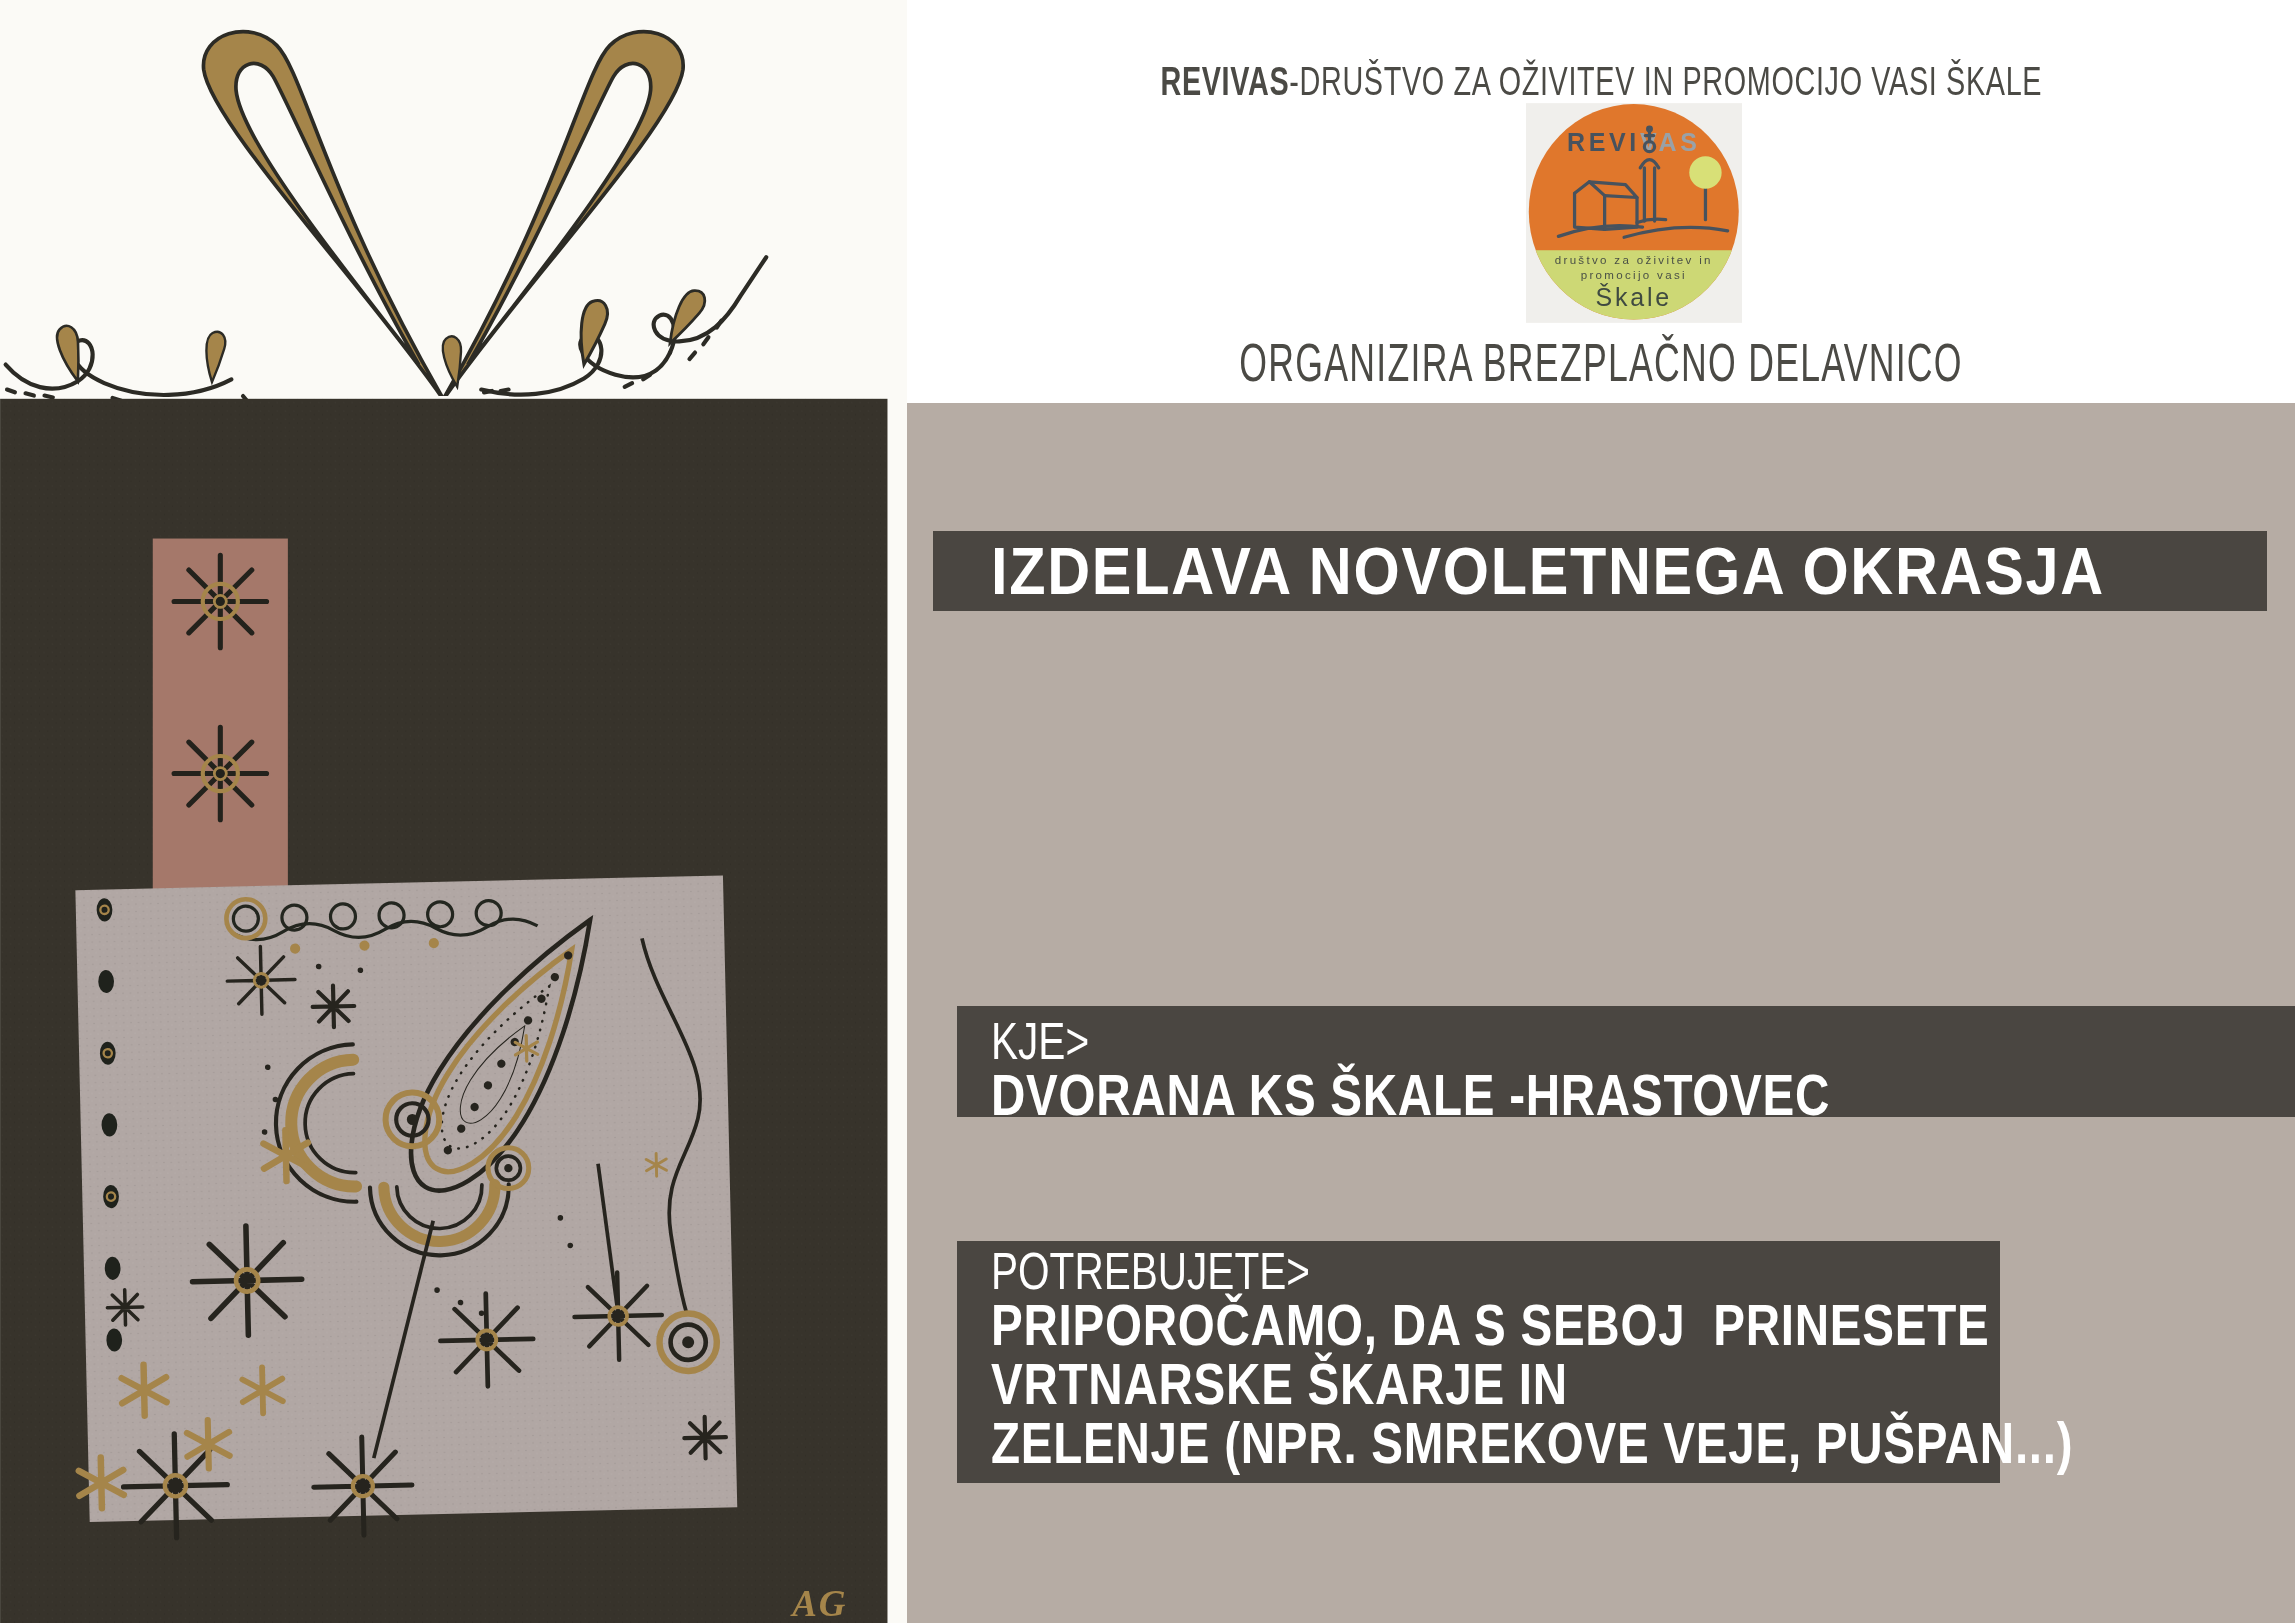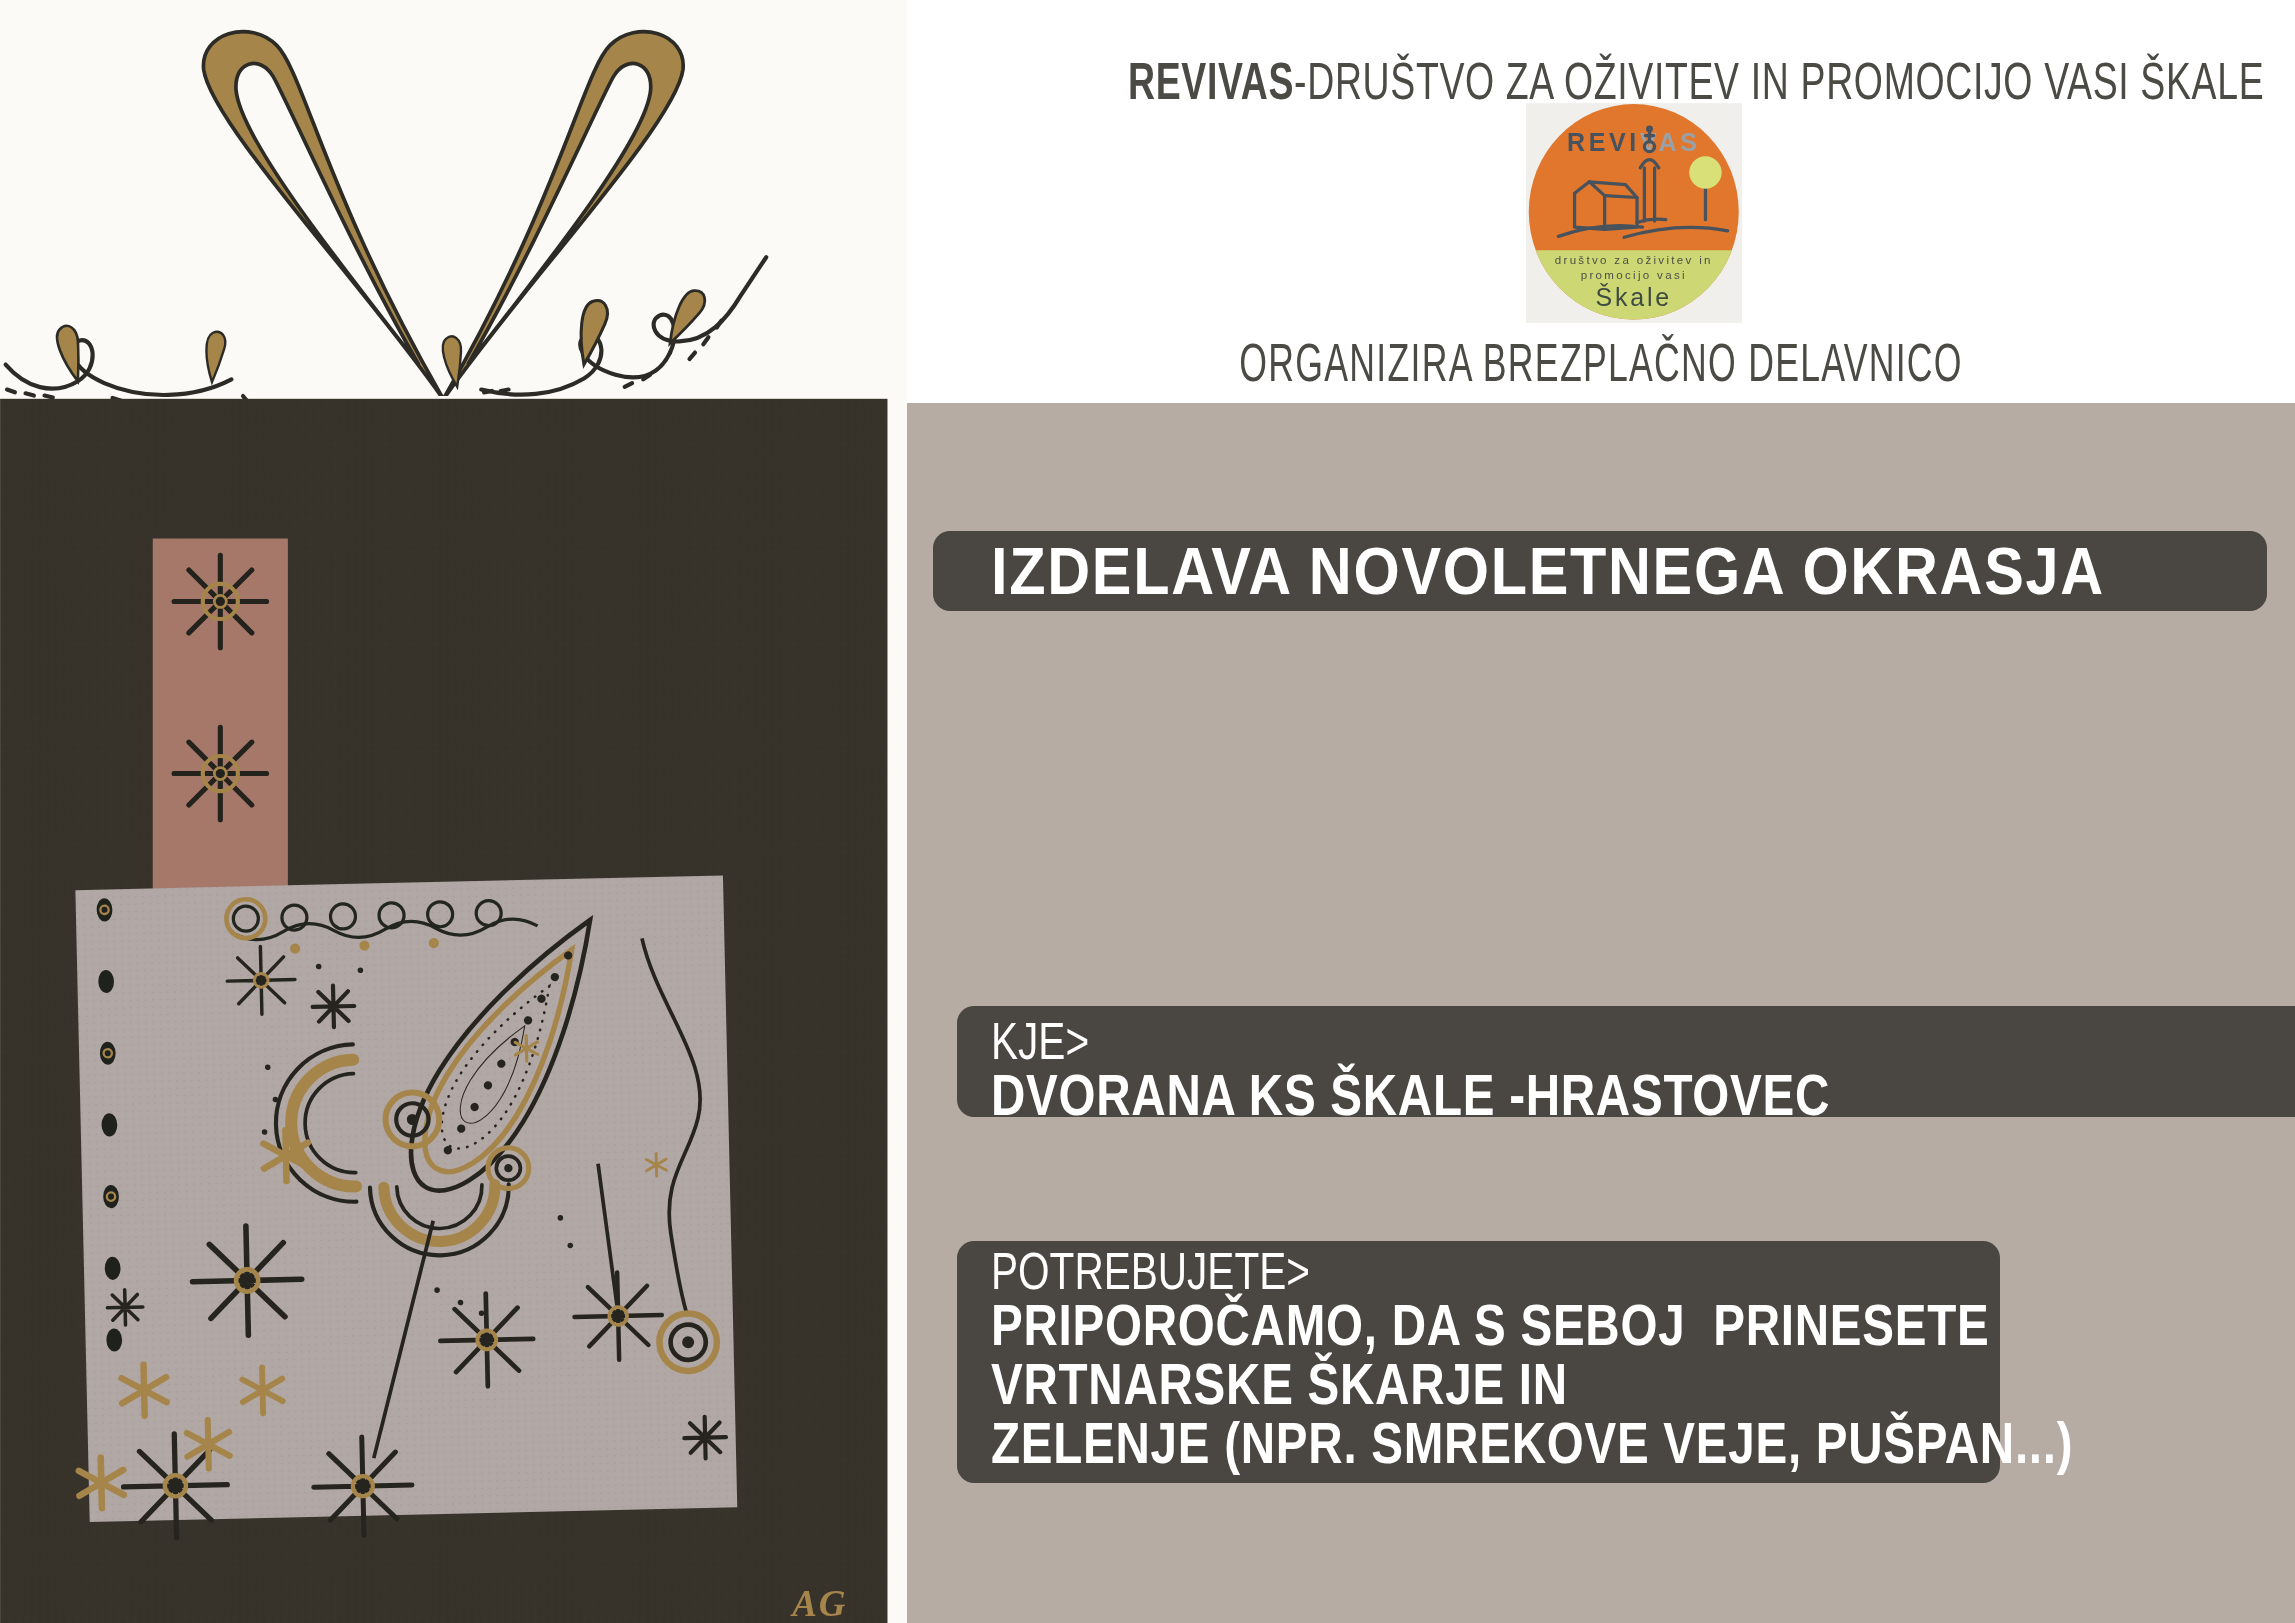--- a/index.html
+++ b/index.html
@@ -5,31 +5,31 @@
   html,body{margin:0;padding:0;background:#ffffff;font-family:"Liberation Sans",sans-serif;}
   #canvas{position:relative;width:2295px;height:1623px;background:#ffffff;overflow:hidden;}
 
   .art{position:absolute;left:0;top:0;}
 
   .beige{position:absolute;left:907px;top:403px;width:1389px;height:1220px;background:#b6aca4;}
 
   .cond{display:inline-block;transform-origin:0 50%;}
 
   .header-line{position:absolute;left:907px;top:55px;width:1389px;text-align:center;
-    color:#4b4a45;font-size:52px;line-height:52px;white-space:nowrap;}
+    color:#4b4a45;font-size:40px;line-height:52px;white-space:nowrap;}
   .header-line .cond{transform:scaleX(0.72);transform-origin:50% 50%;letter-spacing:0.9px;}
   .header-line b{font-weight:700;}
 
   .subtitle{position:absolute;left:907px;top:329px;width:1389px;text-align:center;
     color:#4b4a45;font-size:54px;line-height:66px;white-space:nowrap;}
   .subtitle .cond{transform:scaleX(0.66);transform-origin:50% 50%;letter-spacing:1.9px;}
 
   .logo{position:absolute;left:1526px;top:103px;width:216px;height:220px;}
 
-  .bar{position:absolute;background:#4a4641;color:#ffffff;box-sizing:border-box;border-radius:17px;}
+  .bar{position:absolute;background:#4a4641;color:#ffffff;box-sizing:border-box;}
   .bar .label{font-size:52px;line-height:46px;font-weight:400;white-space:nowrap;}
   .bar .label .cond{transform:scaleX(0.78);}
   .bar .bline{font-size:58px;line-height:56px;font-weight:700;margin-top:2.8px;}
   .bar .bline .cond{transform:scaleX(0.82);letter-spacing:0.9px;white-space:pre;}
 
   #bar-title{left:933px;top:531px;width:1334px;height:80px;padding-left:58px;
     display:flex;align-items:center;font-size:66px;font-weight:700;white-space:nowrap;}
   #bar-title .cond{transform:scaleX(0.90);letter-spacing:1.9px;}
 
   #bar-kdaj{left:933px;top:779px;width:1333px;height:110px;padding:6.5px 0 0 58px;}

